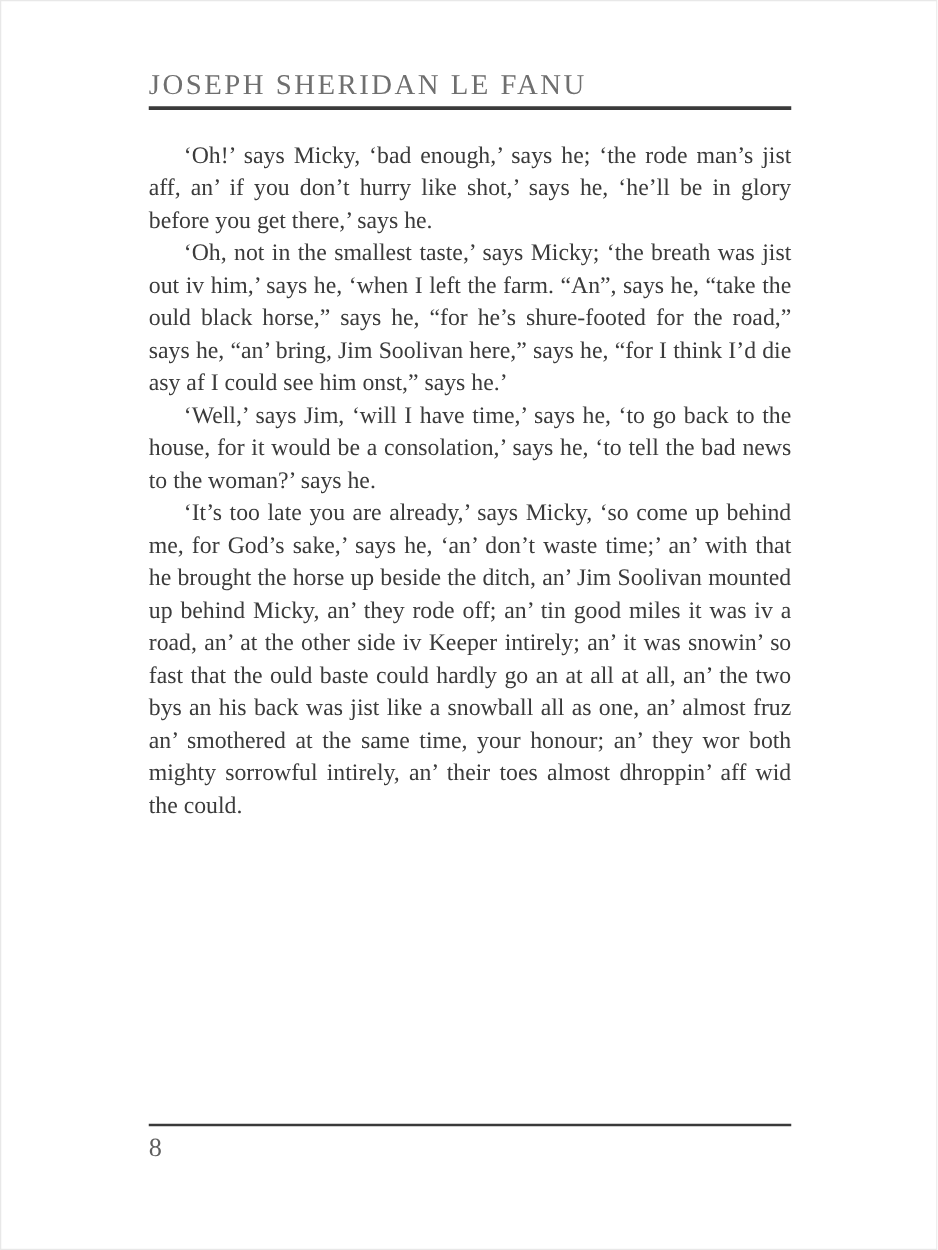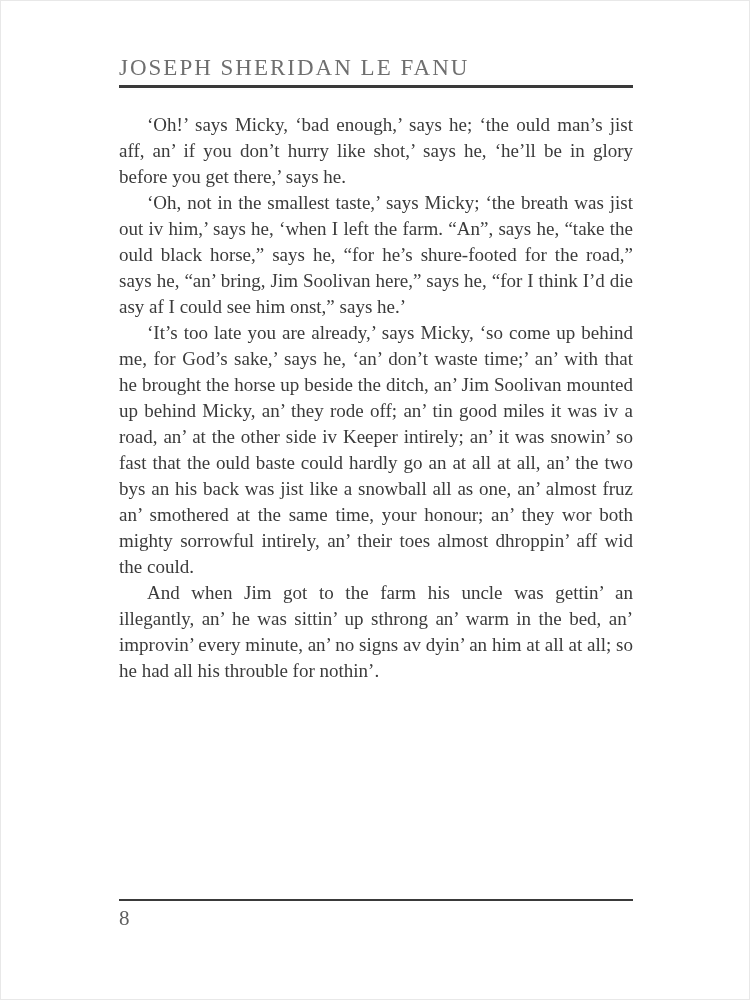--- a/index.html
+++ b/index.html
@@ -69,23 +69,23 @@
 </head>
 <body>
 
 <div class="page">
 
   <div class="header-title">JOSEPH SHERIDAN LE FANU</div>
 
   <div class="header-rule"></div>
 
   <div class="body-text">
-    <p>‘Oh!’ says Micky, ‘bad enough,’ says he; ‘the ould man’s jist aff, an’ if you don’t hurry like shot,’ says he, ‘he’ll be in glory before you get there,’ says he.</p>
+    <p>‘Oh!’ says Micky, ‘bad enough,’ says he; ‘the rode man’s jist aff, an’ if you don’t hurry like shot,’ says he, ‘he’ll be in glory before you get there,’ says he.</p>
     <p>‘Oh, not in the smallest taste,’ says Micky; ‘the breath was jist out iv him,’ says he, ‘when I left the farm. “An”, says he, “take the ould black horse,” says he, “for he’s shure-footed for the road,” says he, “an’ bring, Jim Soolivan here,” says he, “for I think I’d die asy af I could see him onst,” says he.’</p>
+    <p>‘Well,’ says Jim, ‘will I have time,’ says he, ‘to go back to the house, for it would be a consolation,’ says he, ‘to tell the bad news to the woman?’ says he.</p>
     <p>‘It’s too late you are already,’ says Micky, ‘so come up behind me, for God’s sake,’ says he, ‘an’ don’t waste time;’ an’ with that he brought the horse up beside the ditch, an’ Jim Soolivan mounted up behind Micky, an’ they rode off; an’ tin good miles it was iv a road, an’ at the other side iv Keeper intirely; an’ it was snowin’ so fast that the ould baste could hardly go an at all at all, an’ the two bys an his back was jist like a snowball all as one, an’ almost fruz an’ smothered at the same time, your honour; an’ they wor both mighty sorrowful intirely, an’ their toes almost dhroppin’ aff wid the could.</p>
-    <p>And when Jim got to the farm his uncle was gettin’ an illegantly, an’ he was sittin’ up sthrong an’ warm in the bed, an’ improvin’ every minute, an’ no signs av dyin’ an him at all at all; so he had all his throuble for nothin’.</p>
   </div>
 
   <div class="footer-rule"></div>
 
   <div class="page-number">8</div>
 
 </div>
 
 </body></html>

